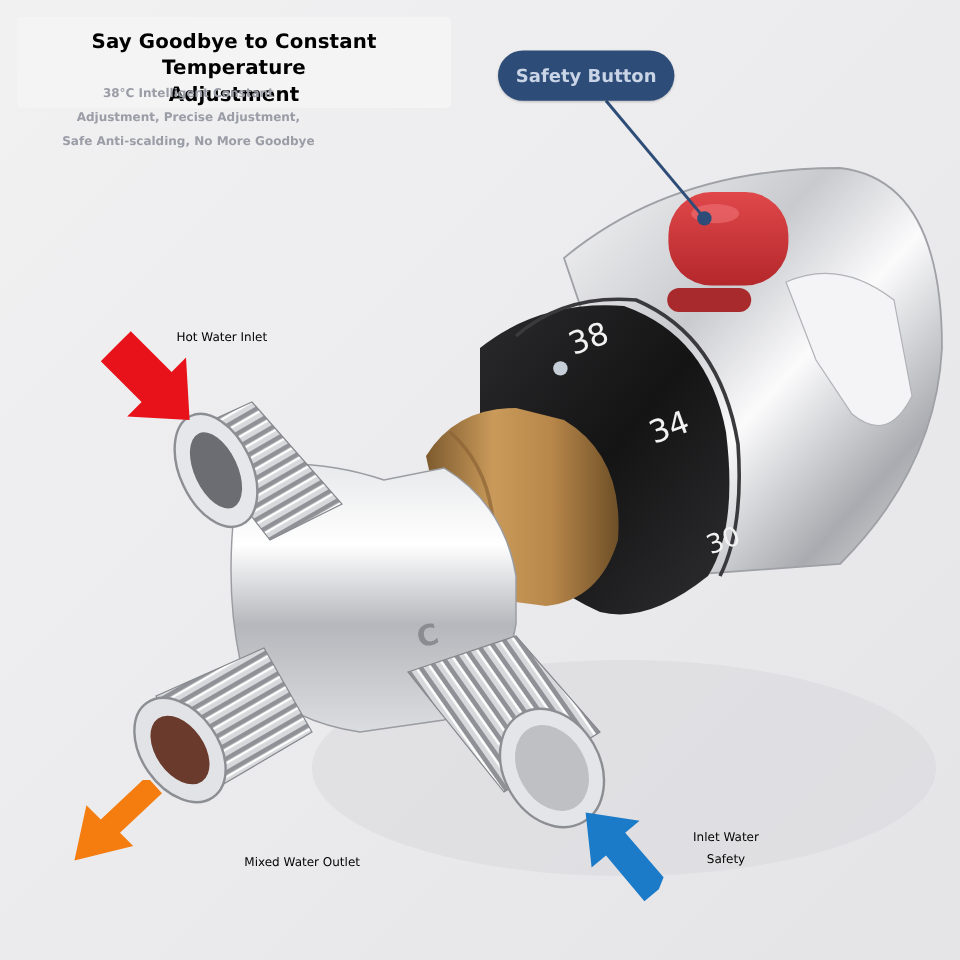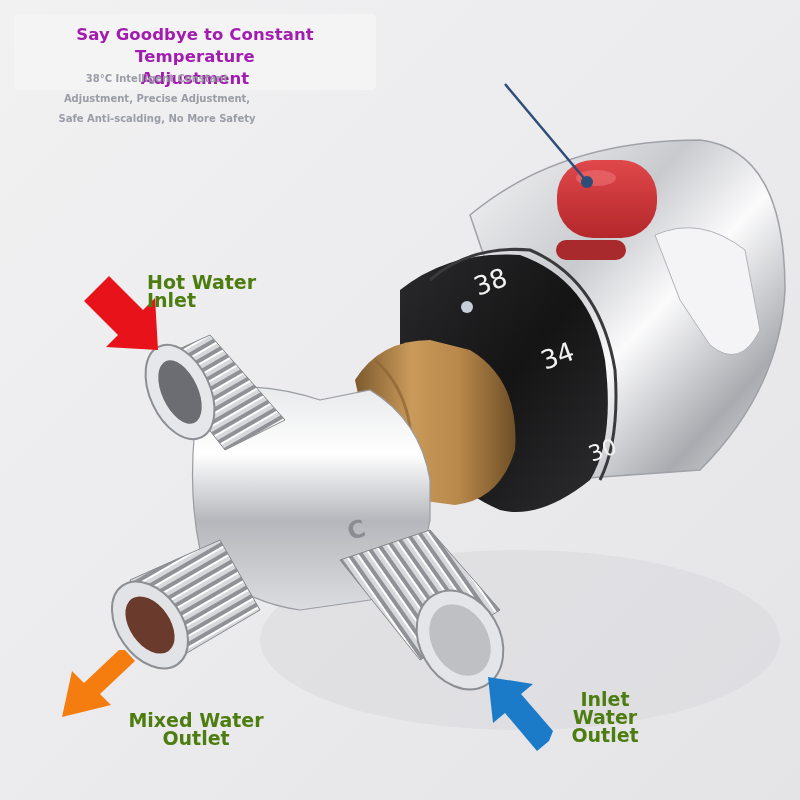--- a/index.html
+++ b/index.html
@@ -13,32 +13,32 @@
 
   
   .headline {
     position: absolute; left: 14px; top: 14px; width: 362px;
     background: rgba(245,245,246,0.85);
     border-radius: 4px;
     text-align: center;
     padding-top: 10px;
   }
   .headline .title {
-    color: #a21caf; font-weight: bold; font-size: 16.5px; line-height: 22px;
+    color: #000000; font-weight: bold; font-size: 16.5px; line-height: 22px;
     letter-spacing: 0.1px;
   }
   .subtitle {
     position: absolute; left: 4px; top: 69px; width: 306px;
     text-align: center;
     color: #9a9ca6; font-weight: bold; font-size: 10px; line-height: 20px;
   }
 
   
   .label {
-    position: absolute; color: #4d7c0f; font-weight: bold; font-size: 19px;
+    position: absolute; color: #000000; font-weight: normal; font-size: 10px;
     line-height: 18px; text-align: center;
   }
   .pill {
     position: absolute; left: 415px; top: 42px; width: 147px; height: 42px;
     border-radius: 22px; background: #2d4c78;
     color: #c9d4e6; font-weight: bold; font-size: 15px;
     display: flex; align-items: center; justify-content: center;
     box-shadow: 0 1px 2px rgba(0,0,0,0.2);
   }
 
@@ -157,25 +157,26 @@
     </g>
   </svg>
 
   <div class="headline">
     <div class="title">Say Goodbye to Constant Temperature</div>
     <div class="title">Adjustment</div>
   </div>
   <div class="subtitle">
     <div>38°C Intelligent Constant</div>
     <div>Adjustment, Precise Adjustment,</div>
-    <div>Safe Anti-scalding, No More Safety</div>
+    <div>Safe Anti-scalding, No More Goodbye</div>
   </div>
 
+  <div class="pill">Safety Button</div>
 
   <div class="label" style="left:147px; top:273px; width:145px; text-align:left;">Hot Water Inlet</div>
 
-  <div class="label" style="left:106px; top:711px; width:180px; text-align:center;">Mixed Water Outlet</div>
+  <div class="label" style="left:120px; top:711px; width:180px; text-align:right;">Mixed Water Outlet</div>
 
   <div class="label" style="left:550px; top:690px; width:110px;">
     <div>Inlet Water</div>
-    <div>Outlet</div>
+    <div>Safety</div>
   </div>
 </div>
 
 </body></html>

